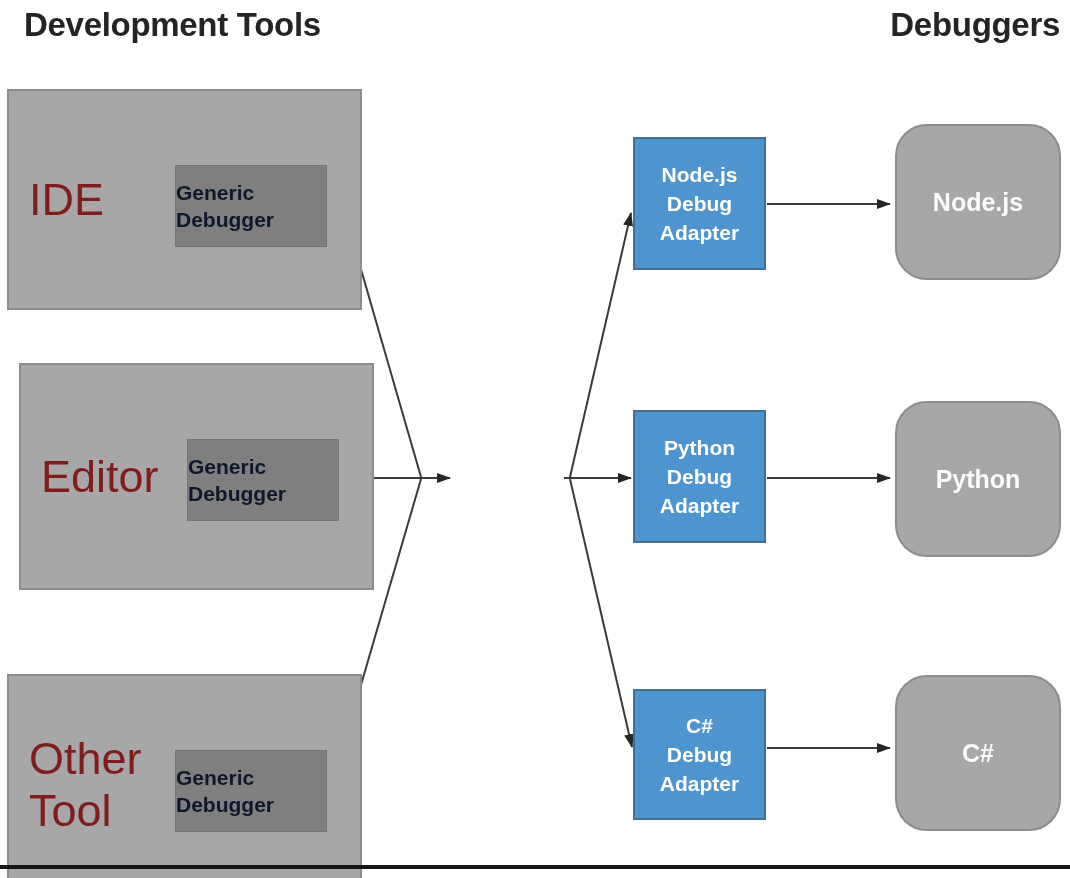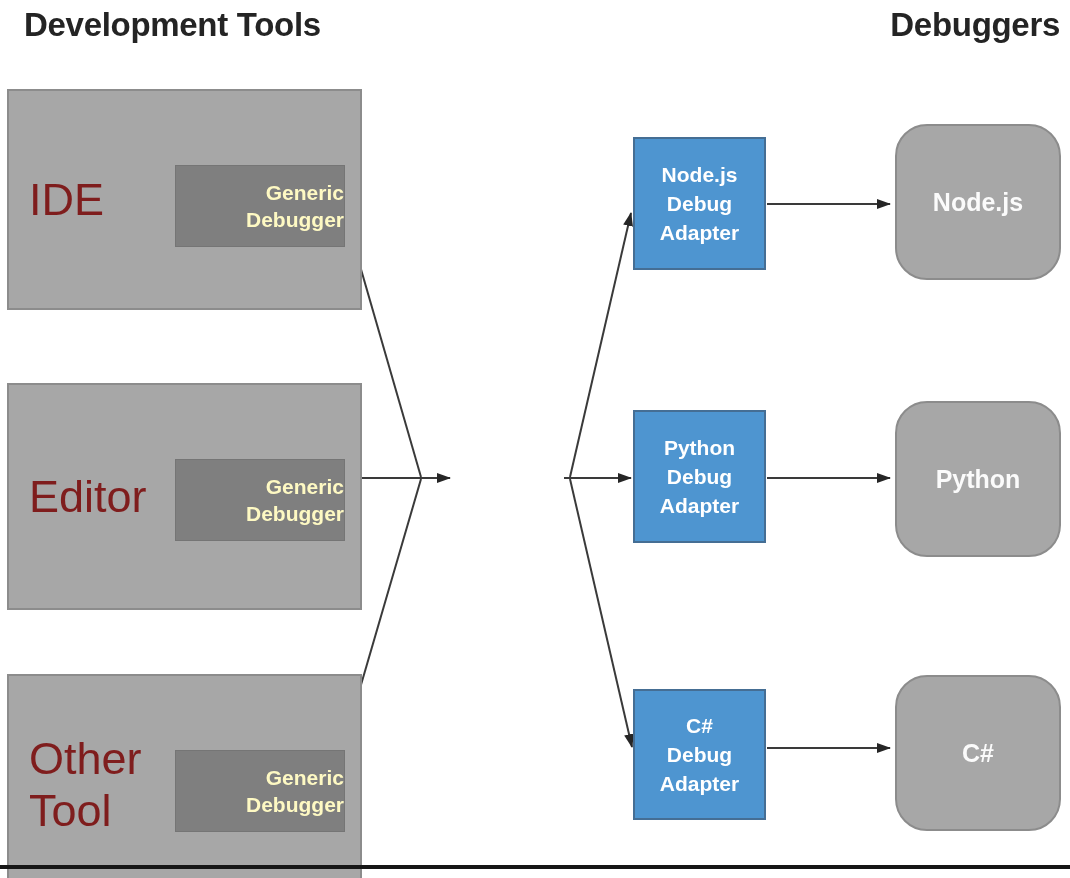--- a/index.html
+++ b/index.html
@@ -32,49 +32,49 @@
 
   .tool-box {
     position: absolute;
     left: 7px;
     width: 355px;
     background: #a7a7a7;
     border: 2px solid #8c8c8c;
     box-sizing: border-box;
   }
   .tool-box.ide    { top: 89px;  height: 221px; }
-  .tool-box.editor { top: 383px; height: 227px; }
+  .tool-box.editor { top: 363px; height: 227px; margin-left: 12px; }
   .tool-box.other  { top: 640px; height: 222px; margin-top: 34px; }
 
   .tool-label {
     position: absolute;
     left: 20px;
     top: 50%;
     transform: translateY(-50%);
     width: 148px;
     color: #7f1d1d;
     font-size: 45px;
     font-weight: 400;
     line-height: 1.15;
   }
 
   .generic-debugger {
     position: absolute;
     left: 166px;
     top: 74px;
-    width: 170px;
+    width: 152px;
     height: 82px;
     background: #7f7f7f;
     border: 1px solid #757575;
     box-sizing: border-box;
     display: flex;
     flex-direction: column;
-    align-items: flex-end;
+    align-items: flex-start;
     justify-content: center;
-    color: #fef9c3;
+    color: #0f172a;
     font-size: 21px;
     font-weight: 600;
     line-height: 27px;
     text-align: center;
   }
 
   .adapter-box {
     position: absolute;
     left: 633px;
     width: 133px;

